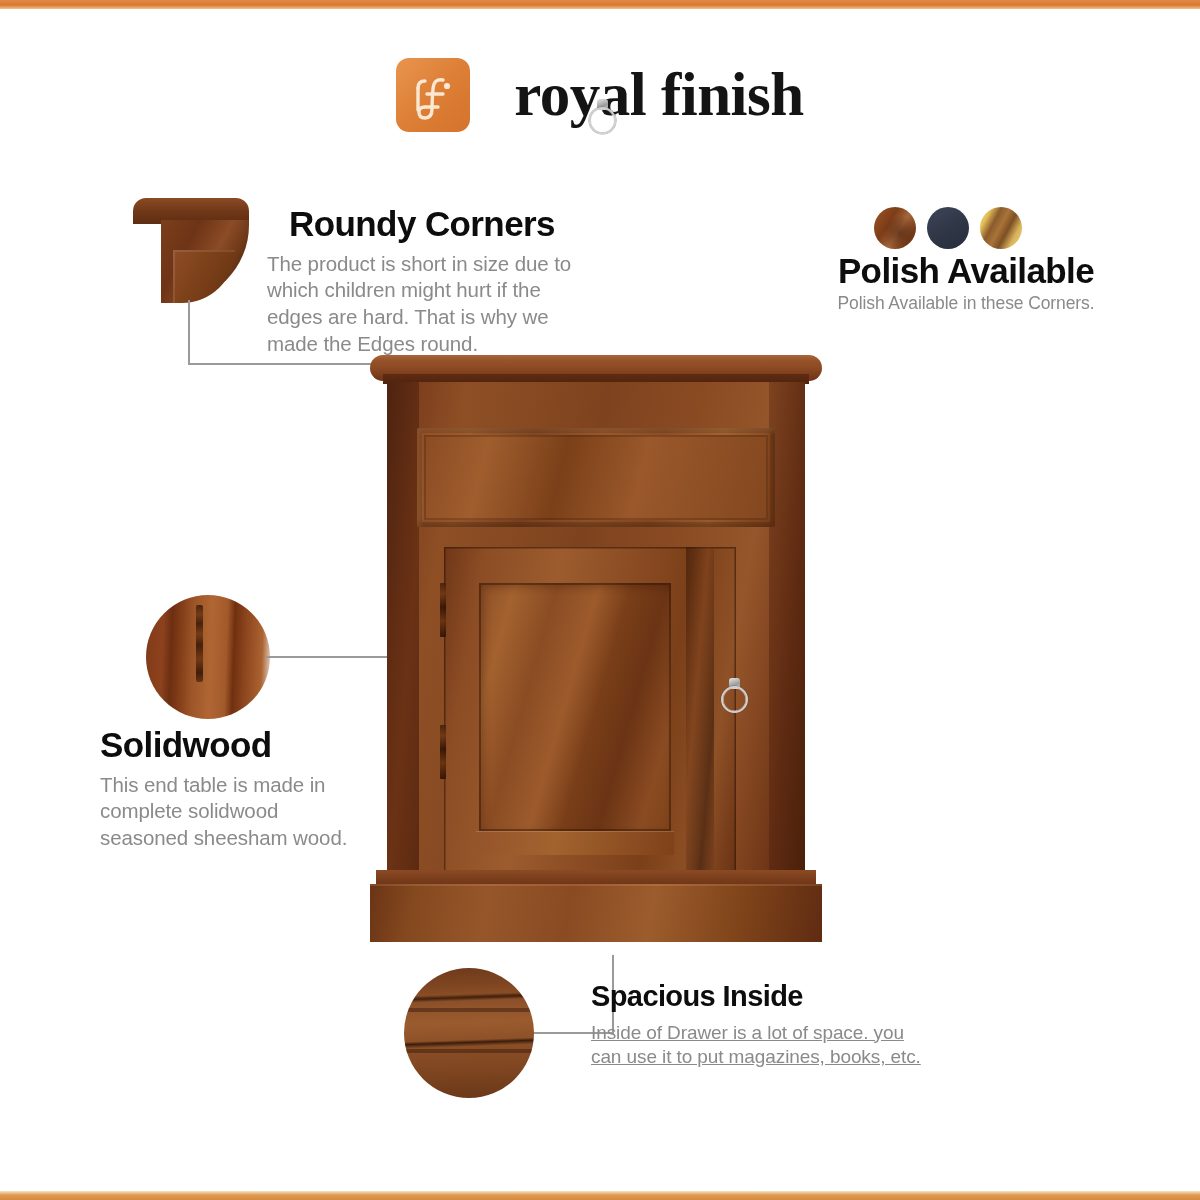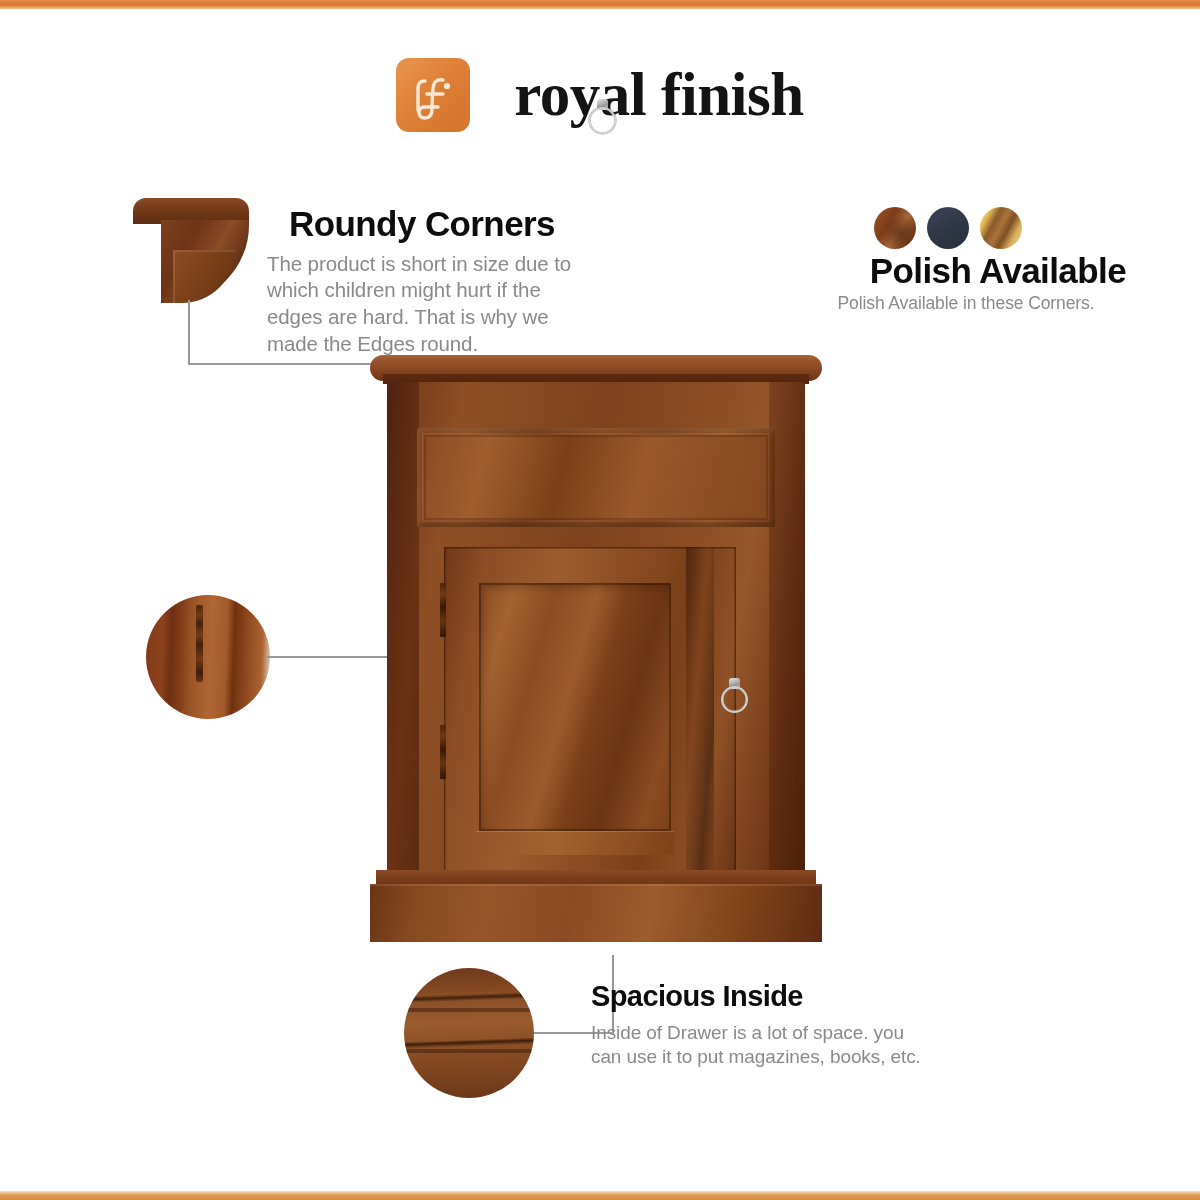--- a/index.html
+++ b/index.html
@@ -89,21 +89,21 @@
     letter-spacing: -0.1px;
   }
 
   
   #roundy { top: 206px; left: 267px; width: 310px; }
   #roundy .callout-title { font-size: 35px; text-align: center; }
   #roundy .callout-body  { font-size: 20.5px; margin-top: 9px; }
 
   
   #polish { top: 253px; left: 806px; width: 320px; text-align: center; }
-  #polish .callout-title { font-size: 35px; text-align: right; }
+  #polish .callout-title { font-size: 35px; }
   #polish .callout-body  { font-size: 17.5px; margin-top: 3px; }
 
   .swatch-row {
     position: absolute;
     top: 207px;
     left: 874px;
     display: flex;
     gap: 11px;
   }
   .swatch {
@@ -128,21 +128,21 @@
   }
 
   
   #solidwood { top: 727px; left: 100px; width: 260px; }
   #solidwood .callout-title { font-size: 35px; }
   #solidwood .callout-body  { font-size: 20.5px; margin-top: 9px; }
 
   
   #spacious { top: 982px; left: 591px; width: 330px; }
   #spacious .callout-title { font-size: 29px; }
-  #spacious .callout-body  { font-size: 19px; margin-top: 9px; }
+  #spacious .callout-body  { font-size: 19px; margin-top: 9px; text-decoration: underline; }
 
   
   .leader { position: absolute; background: none; }
   .leader .seg { position: absolute; background: #9a9a9a; }
 
   
   .bubble {
     position: absolute;
     border-radius: 50%;
     overflow: hidden;
@@ -435,20 +435,24 @@
   </div>
 
   <div class="bubble" id="bubble-hinge">
     <div class="hinge"></div>
   </div>
 
   <div class="leader" style="top:656px; left:266px; width:126px; height:2px;">
     <div class="seg" style="left:0; top:0; width:126px; height:1.6px;"></div>
   </div>
 
+  <div class="callout" id="solidwood">
+    <div class="callout-title">Solidwood</div>
+    <div class="callout-body">This end table is made in complete solidwood seasoned sheesham wood.</div>
+  </div>
 
   <div class="bubble" id="bubble-inside">
     <div class="grain-line" style="top:31%; height:4px;"></div>
     <div class="grain-line" style="top:62%; height:4px;"></div>
   </div>
 
   <div class="leader" style="top:955px; left:534px; width:80px; height:79px;">
     <div class="seg" style="right:0; top:0;     width:1.6px; height:79px;"></div>
     <div class="seg" style="left:0;  bottom:0;  width:80px;  height:1.6px;"></div>
   </div>

